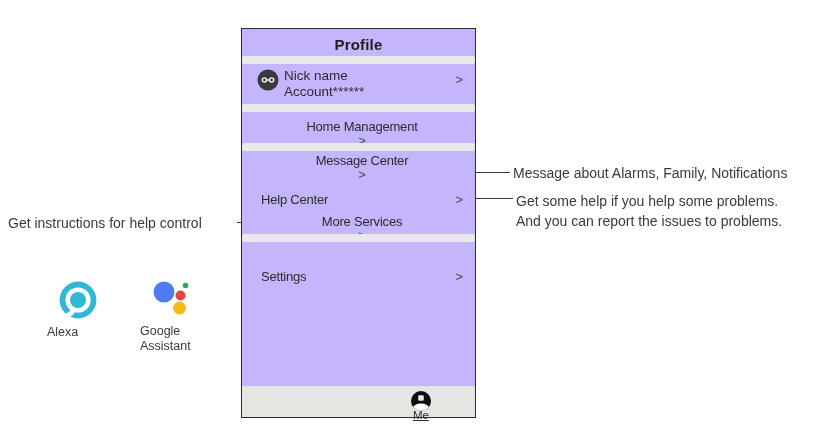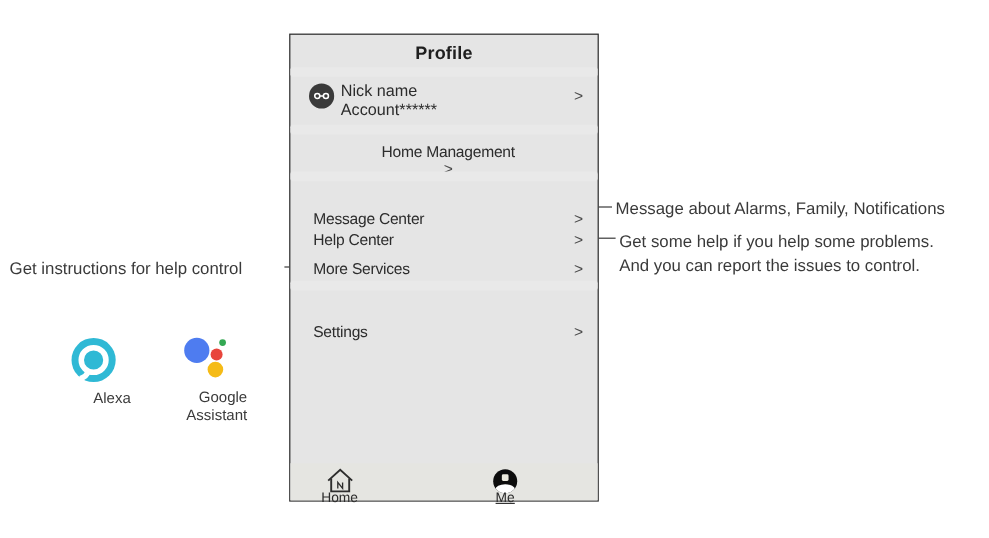--- a/index.html
+++ b/index.html
@@ -6,22 +6,22 @@
   .canvas{
     position:relative;width:824px;height:448px;background:#ffffff;
     font-family:"Liberation Sans",sans-serif;color:#333;overflow:hidden;
   }
   
   .ann{position:absolute;color:#3a3a3a;font-size:14px;line-height:15px;white-space:nowrap;}
   .ann-multi{line-height:20px;}
   .cline{position:absolute;height:0;border-top:1px solid #3a3a3a;}
   
   .phone{
-    position:absolute;left:241px;top:28px;width:258px;height:390px;
-    border:1px solid #2b2b2b;background:#e5e5e5;box-sizing:border-box;
+    position:absolute;left:241px;top:28px;width:235px;height:390px;
+    border:1px solid #2b2b2b;background:#c4b5fd;box-sizing:border-box;
   }
   .phone-title{position:absolute;top:7px;left:0;right:0;text-align:center;
     font-size:15px;font-weight:bold;color:#1f1f1f;letter-spacing:.2px;}
   .band{position:absolute;left:0;right:0;height:8px;background:#e9e9e9;border-radius:2px;}
   .row{position:absolute;left:0;right:0;height:18px;display:flex;
     align-items:center;justify-content:space-between;padding:0 12px 0 19px;box-sizing:border-box;}
   .row-label{font-size:13px;color:#2c2c2c;letter-spacing:-0.2px;}
   .chev{font-size:13px;color:#4a4a4a;line-height:1;}
   .account-row{position:absolute;left:0;right:0;top:35px;height:40px;}
   .avatar{position:absolute;left:15px;top:5px;}
@@ -29,42 +29,42 @@
   .acc-id{position:absolute;left:42px;top:20px;font-size:13.5px;color:#2c2c2c;}
   .acc-chev{position:absolute;right:12px;top:9px;}
   
   .navbar{position:absolute;left:0;right:0;bottom:0;height:31px;background:#e5e5e1;}
   .nav-item{position:absolute;bottom:-4px;width:46px;text-align:center;}
   .nav-item svg{display:block;margin:0 auto;}
   .nav-label{font-size:11.5px;color:#2c2c2c;margin-top:-3px;}
   .nav-home{left:18px;}
   .nav-me{left:156px;text-decoration:underline;}
   
-  .assistant{position:absolute;text-align:right;}
+  .assistant{position:absolute;text-align:left;}
   .assistant svg{display:block;margin:0 auto;}
   .assistant-label{font-size:12.5px;color:#3a3a3a;line-height:15px;margin-top:6px;}
   .asst-alexa{left:47px;top:281px;width:62px;}
   .asst-google{left:140px;top:280px;width:66px;}
   .asst-google .assistant-label{margin-top:4px;}
 </style>
 </head>
 <body>
 
 <div class="canvas">
 
   <div class="ann" style="left:8px;top:216px;">Get instructions for help control</div>
   <div class="cline" style="left:237px;top:222px;width:26px;"></div>
 
   <div class="cline" style="left:466px;top:172px;width:44px;"></div>
   <div class="ann" style="left:513px;top:166px;">Message about Alarms, Family, Notifications</div>
 
   <div class="cline" style="left:466px;top:198px;width:47px;"></div>
   <div class="ann ann-multi" style="left:516px;top:191px;">
     <div>Get some help if you help some problems.</div>
-    <div>And you can report the issues to control.</div>
+    <div>And you can report the issues to problems.</div>
   </div>
 
   <div class="assistant asst-alexa">
     <svg width="38" height="38" viewBox="0 0 38 38">
       <circle cx="19" cy="19" r="18.4" fill="#2FB9D5"></circle>
       <circle cx="19" cy="19" r="10.3" fill="none" stroke="#ffffff" stroke-width="4.6"></circle>
       <path d="M14.6 28.3 C13.6 31.4 11 33.8 7.6 34.5" fill="none" stroke="#ffffff" stroke-width="4.6"></path>
     </svg>
     <div class="assistant-label">Alexa</div>
   </div>
@@ -99,51 +99,43 @@
 
     <div class="band" style="top:75px;"></div>
 
     <div class="row" style="top:90px;flex-direction:column;">
       <span class="row-label">Home Management</span>
       <span class="chev">&gt;</span>
     </div>
 
     <div class="band" style="top:114px;"></div>
 
-    <div class="row" style="top:144px;">
+    <div class="row" style="top:124px;flex-direction:column;">
       <span class="row-label">Message Center</span>
       <span class="chev">&gt;</span>
     </div>
 
     <div class="row" style="top:161px;">
       <span class="row-label">Help Center</span>
       <span class="chev">&gt;</span>
     </div>
 
-    <div class="row" style="top:185px;">
+    <div class="row" style="top:185px;flex-direction:column;">
       <span class="row-label">More Services</span>
       <span class="chev">&gt;</span>
     </div>
 
     <div class="band" style="top:205px;"></div>
 
     <div class="row" style="top:238px;">
       <span class="row-label">Settings</span>
       <span class="chev">&gt;</span>
     </div>
 
     <div class="navbar">
-      <div class="nav-item nav-home">
-        <svg width="27" height="24" viewBox="0 0 27 24">
-          <path d="M3.5 12.5 L13.5 3.5 L23.5 12.5" fill="none" stroke="#2e2e2e" stroke-width="1.6"></path>
-          <path d="M6 10.8 V21.5 H21 V10.8" fill="none" stroke="#2e2e2e" stroke-width="1.6"></path>
-          <path d="M11.5 19 V14 L15.5 19 V14" fill="none" stroke="#2e2e2e" stroke-width="1.1"></path>
-        </svg>
-        <div class="nav-label">Home</div>
-      </div>
       <div class="nav-item nav-me">
         <svg width="22" height="22" viewBox="0 0 22 22">
           <defs>
               <clipPath id="meclip">
                 <circle cx="11" cy="11" r="10"></circle>
               </clipPath>
             </defs>
           <circle cx="11" cy="11" r="10" fill="#0d0d0d"></circle>
           <g clip-path="url(#meclip)">
             <rect x="8.2" y="5.2" width="5.6" height="5.6" rx="1.2" fill="#eceade"></rect>

